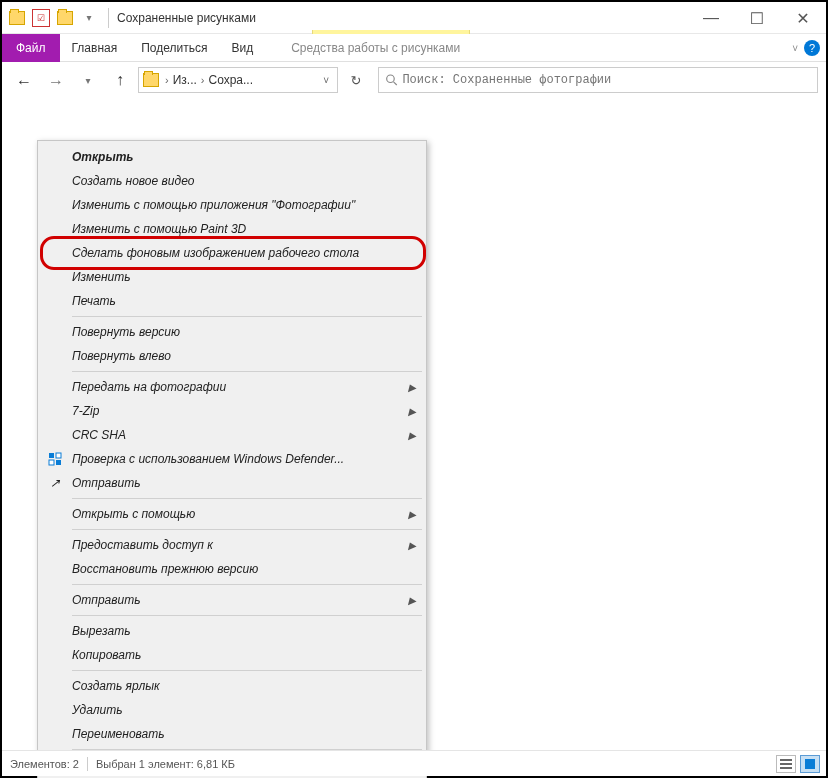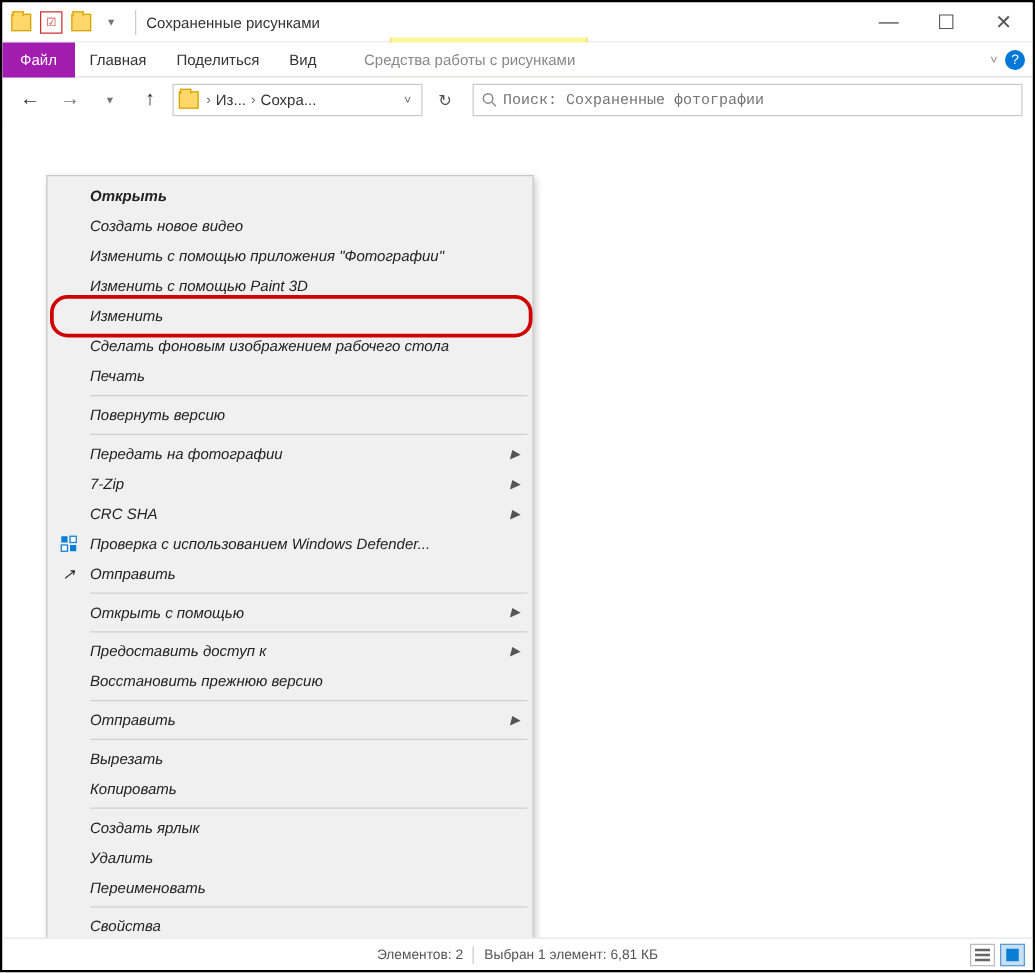--- a/index.html
+++ b/index.html
@@ -41,21 +41,21 @@
 .content { position: relative; flex: 1; background: #fff; height: calc(100% - 32px - 28px - 36px - 26px); }
 
 .ctx-menu { position: absolute; left: 35px; top: 138px; width: 390px; background: #f0f0f0; border: 1px solid #c6c6c6; box-shadow: 2px 2px 6px rgba(0,0,0,.25); padding: 4px 2px; }
 .ctx-item { height: 24px; display: flex; align-items: center; font-size: 12px; color: #222; padding-left: 32px; position: relative; font-style: italic; }
 .ctx-item.bold { font-weight: 600; }
 .ctx-item .sub-arrow { position: absolute; right: 8px; font-size: 10px; color: #555; }
 .ctx-sep { height: 1px; background: #d0d0d0; margin: 3px 2px 3px 32px; }
 .ctx-icon { position: absolute; left: 6px; width: 18px; height: 18px; display: flex; align-items: center; justify-content: center; }
 .callout { position: absolute; border: 3px solid #d10000; border-radius: 14px; height: 34px; pointer-events: none; }
 
-.statusbar { position: absolute; bottom: 0; left: 0; right: 0; height: 26px; border-top: 1px solid #e5e5e5; display: flex; align-items: center; font-size: 11px; color: #555; padding: 0 8px; background: #fff; justify-content: center; }
+.statusbar { position: absolute; bottom: 0; left: 0; right: 0; height: 26px; border-top: 1px solid #e5e5e5; display: flex; align-items: center; font-size: 11px; color: #555; padding: 0 8px; background: #fff; }
 .statusbar .sep { width: 1px; height: 14px; background: #ccc; margin: 0 8px; }
 .view-icons { position: absolute; right: 6px; display: flex; gap: 4px; }
 .view-btn { width: 20px; height: 18px; border: 1px solid #bbb; background: #fff; display: flex; align-items: center; justify-content: center; }
 .view-btn.active { background: #c7e0f4; border-color: #5b9bd5; }
 .lines { width: 12px; height: 10px; display: flex; flex-direction: column; justify-content: space-between; }
 .lines div { height: 2px; background: #666; }
 .square { width: 10px; height: 10px; background: #0a7dd6; }
 </style>
 </head>
 <body>
@@ -118,25 +118,26 @@
     </div>
   </div>
 
   <div class="content"></div>
 
   <div class="ctx-menu">
     <div class="ctx-item bold">Открыть</div>
     <div class="ctx-item">Создать новое видео</div>
     <div class="ctx-item">Изменить с помощью приложения "Фотографии"</div>
     <div class="ctx-item">Изменить с помощью Paint 3D</div>
+    <div class="ctx-item" style="position:relative;">Сделать фоновым изображением рабочего стола</div>
     <div class="ctx-item">Изменить</div>
-    <div class="ctx-item" style="position:relative;">Сделать фоновым изображением рабочего стола</div>
     <div class="ctx-item">Печать</div>
     <div class="ctx-sep"></div>
     <div class="ctx-item">Повернуть версию</div>
+    <div class="ctx-item">Повернуть влево</div>
     <div class="ctx-sep"></div>
     <div class="ctx-item">
         <span>Передать на фотографии</span>
         <span class="sub-arrow">▶</span>
       </div>
     <div class="ctx-item">
         <span>7-Zip</span>
         <span class="sub-arrow">▶</span>
       </div>
     <div class="ctx-item">

